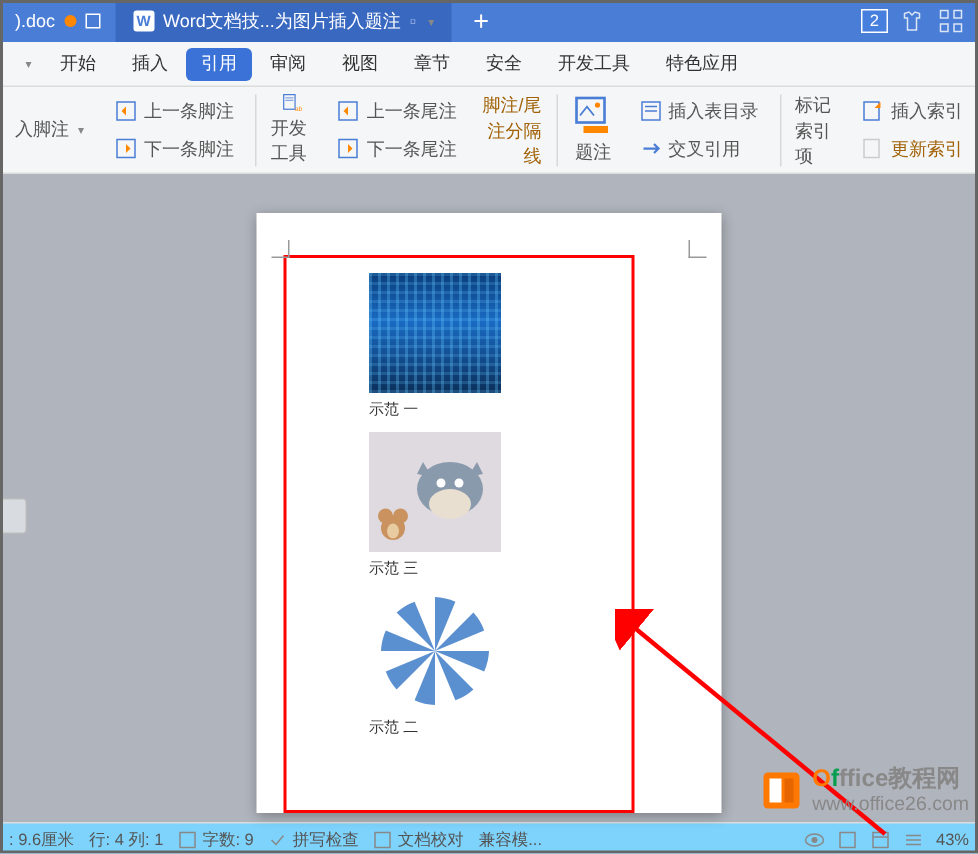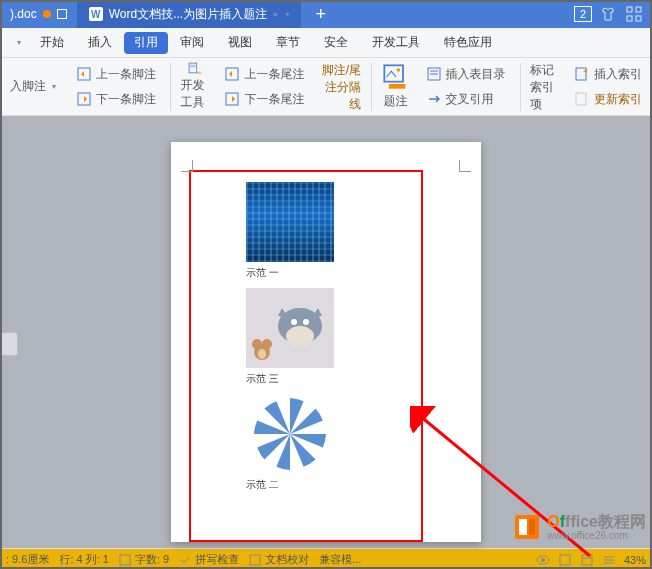--- a/index.html
+++ b/index.html
@@ -49,32 +49,32 @@
     .sb-wedge { fill: #5a8fd0; }
     
     .img3 { background: #dfdae0; position: relative; overflow: hidden; }
     .tom { position: absolute; width: 60px; height: 55px; right: 4px; top: 8px; }
     .jerry { position: absolute; width: 24px; height: 30px; left: 4px; bottom: 6px; }
     
     .doc-tab { position: absolute; left: 0; top: 50%; width: 18px; height: 24px; background: #d8dce0; border: 1px solid #bbb; border-left: none; border-radius: 0 3px 3px 0; }
     
     .arrow { position: absolute; top: 290px; left: 410px; pointer-events: none; }
     
-    .statusbar { height: 22px; background: #eab308; border-top: 1px solid #dcdcdc; display: flex; align-items: center; font-size: 11px; color: #555; padding: 0 6px; gap: 10px; }
+    .statusbar { height: 22px; background: #7dd3fc; border-top: 1px solid #dcdcdc; display: flex; align-items: center; font-size: 11px; color: #555; padding: 0 6px; gap: 10px; }
     .status-item { display: flex; align-items: center; gap: 4px; white-space: nowrap; }
     .status-right { margin-left: auto; display: flex; gap: 8px; align-items: center; }
     
     .watermark { position: absolute; right: 6px; bottom: 26px; display: flex; align-items: center; gap: 4px; }
     .wm-icon { width: 32px; height: 32px; }
     .wm-text { display: flex; flex-direction: column; line-height: 1.1; }
     .wm-title { font-size: 16px; font-weight: bold; }
     .wm-o { color: #ff7800; }
     .wm-f { color: #089e4f; }
     .wm-rest { color: #888; margin-top: 37px; }
-    .wm-url { font-size: 10px; color: #888; }
+    .wm-url { font-size: 13px; color: #888; }
     
     .border-frame { position: absolute; inset: 0; border: 2px solid #666; pointer-events: none; }
     
     svg { display: block; }
   </style>
 </head>
 <body>
 
 <div class="titlebar">
   <div class="tab-doc">

